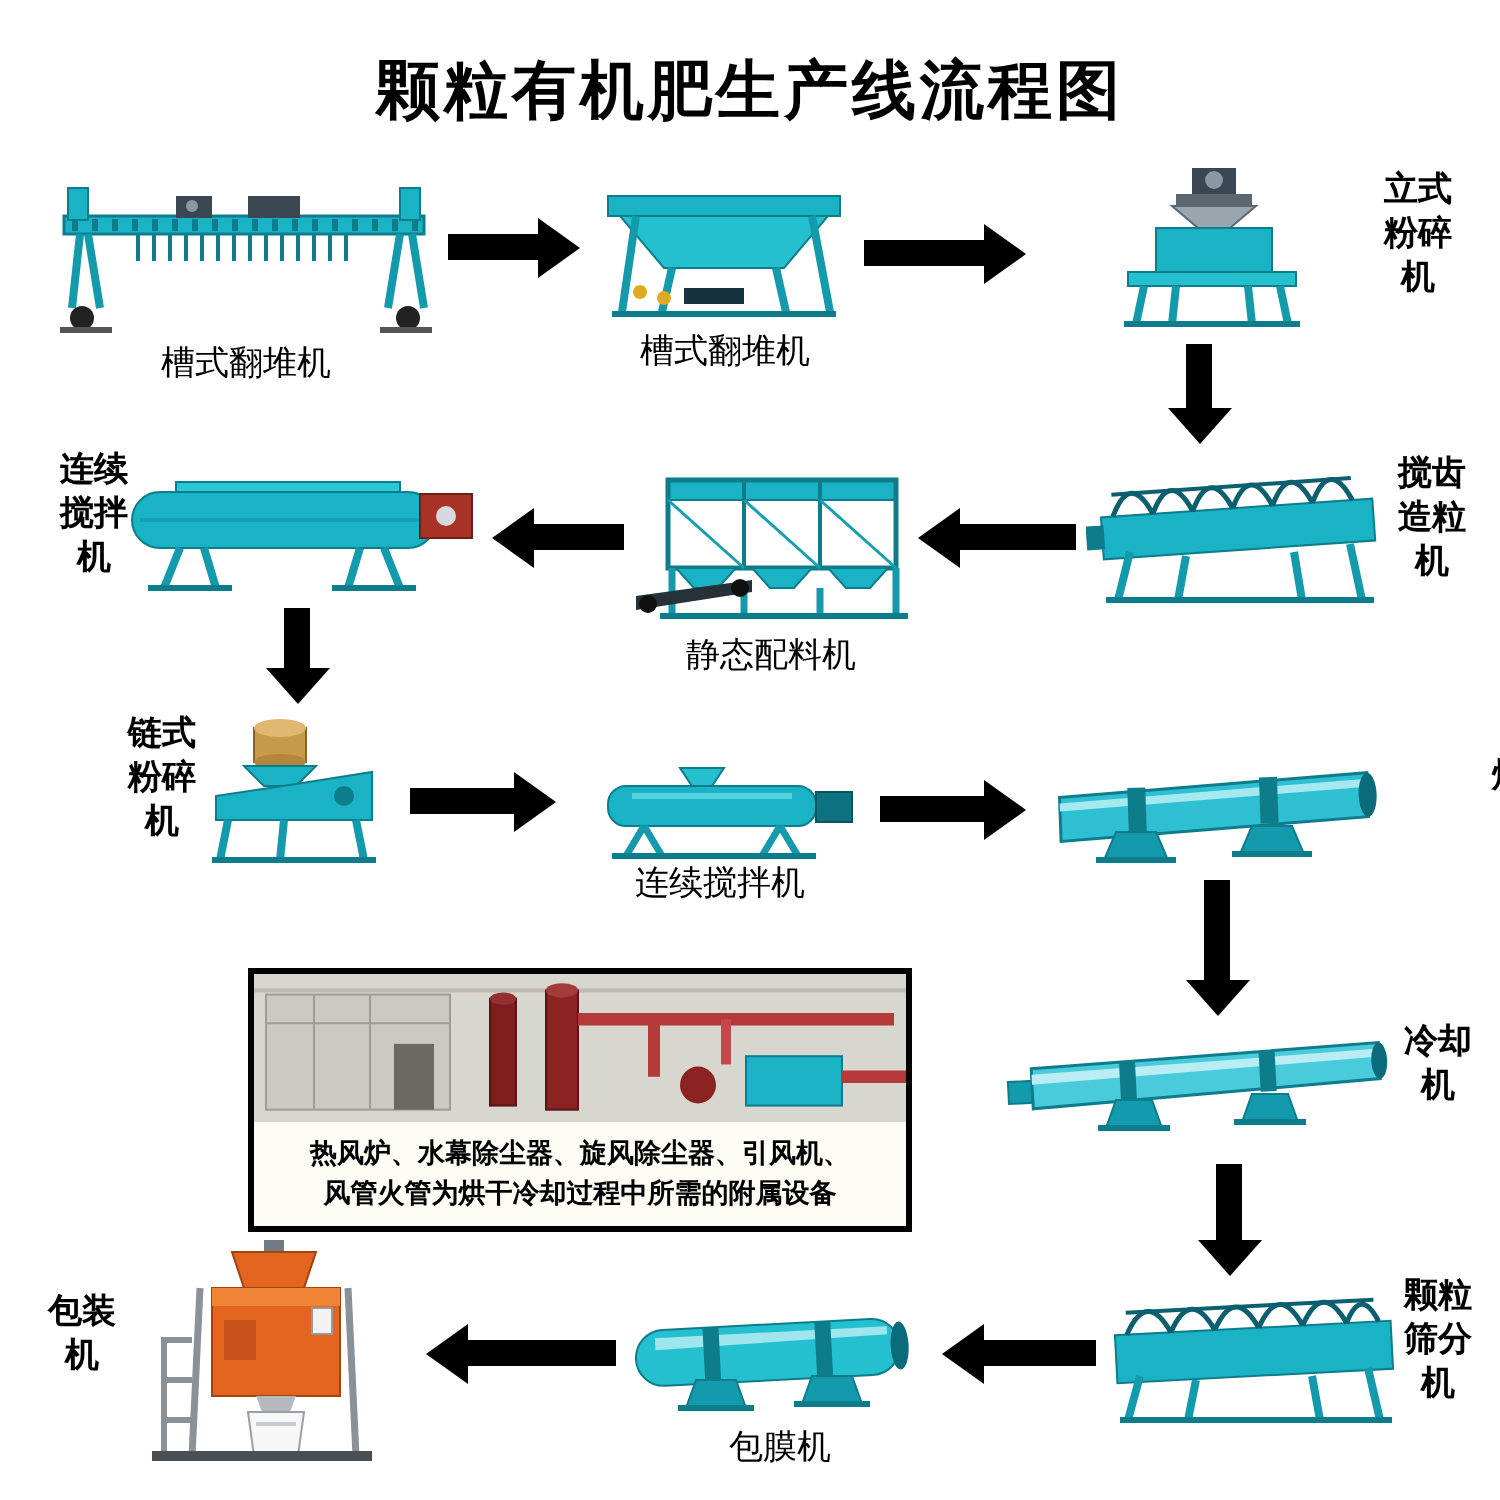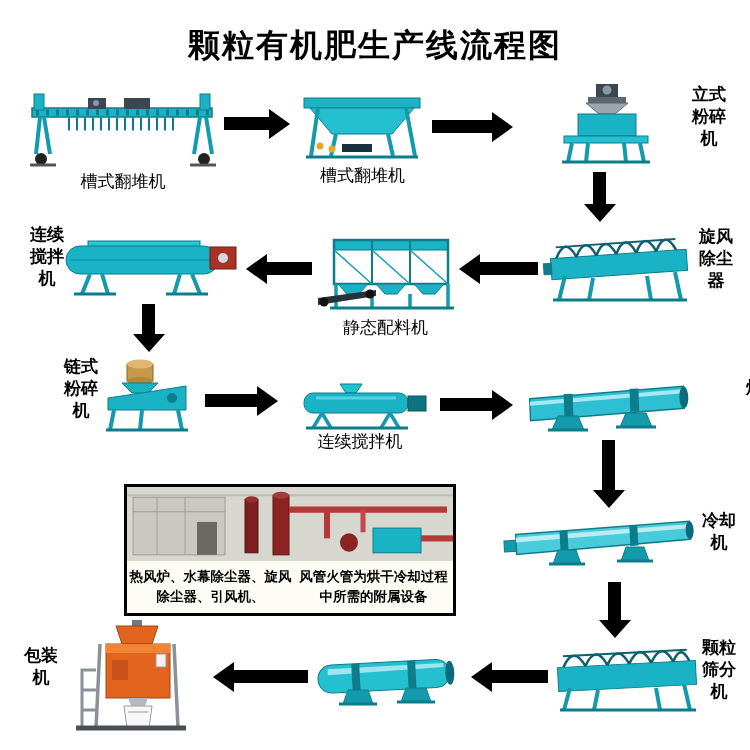--- a/index.html
+++ b/index.html
@@ -54,21 +54,21 @@
     border-right:16px solid transparent;
   }
   
   .note-box {
     position:absolute; left:124px; top:484px; width:332px; height:132px;
     border:3px solid #000; background:#fdfdf6;
     display:flex; flex-direction:column;
   }
   .note-photos { width:100%; height:74px; display:block; }
   .note-text {
-    flex:1; display:flex; flex-direction:row;
+    flex:1; display:flex; flex-direction:column;
     align-items:center; justify-content:center;
     font-size:13.5px; font-weight:700; line-height:1.45;
     text-align:center;
   }
 </style>
 </head>
 <body>
 
 <div class="stage">
 
@@ -131,21 +131,21 @@
       <g transform="rotate(-4 76 40)">
         <rect x="8" y="30" width="136" height="21" fill="#1ab3c6" stroke="#0d7d8c"></rect>
         <path d="M14 30 Q24 8 34 30 M34 30 Q44 8 54 30 M54 30 Q64 8 74 30 M74 30 Q84 8 94 30 M94 30 Q104 8 114 30 M114 30 Q124 8 134 30" fill="none" stroke="#0b5f6e" stroke-width="2.5"></path>
         <line x1="14" y1="19" x2="134" y2="19" stroke="#0b5f6e" stroke-width="2"></line>
         <rect x="0" y="34" width="9" height="12" fill="#0d7d8c"></rect>
       </g>
       <path d="M22 52 L16 76 M50 54 L46 76 M104 52 L108 76 M132 48 L138 76" stroke="#149aad" stroke-width="4" fill="none"></path>
       <line x1="10" y1="76" x2="144" y2="76" stroke="#0d7d8c" stroke-width="3"></line>
     </svg>
   </div>
-  <div class="label-v" style="left:697px;top:226px;">旋风除尘器</div>
+  <div class="label-v" style="left:697px;top:226px;">搅齿造粒机</div>
 
   <div class="h-arrow left" style="left:480px;top:262px;width:58px;"></div>
 
   <div class="abs machine" style="left:316px;top:236px;width:140px;height:78px;">
     <svg viewBox="0 0 140 78">
       <rect x="18" y="4" width="114" height="10" fill="#1ab3c6" stroke="#0d7d8c"></rect>
       <rect x="18" y="4" width="114" height="44" fill="none" stroke="#0d7d8c" stroke-width="2.5"></rect>
       <line x1="56" y1="4" x2="56" y2="48" stroke="#0d7d8c" stroke-width="2"></line>
       <line x1="94" y1="4" x2="94" y2="48" stroke="#0d7d8c" stroke-width="2"></line>
       <path d="M18 14 L56 48 M56 14 L94 48 M94 14 L132 48" stroke="#16a0b2" stroke-width="1.5" fill="none"></path>
@@ -297,20 +297,21 @@
         <rect x="42" y="12" width="8" height="28" fill="#0d7d8c"></rect>
         <rect x="98" y="12" width="8" height="28" fill="#0d7d8c"></rect>
         <ellipse cx="140" cy="26" rx="4.5" ry="12" fill="#0b6b7a"></ellipse>
       </g>
       <polygon points="38,40 58,40 63,54 33,54" fill="#149aad" stroke="#0d7d8c"></polygon>
       <polygon points="96,38 116,38 121,52 91,52" fill="#149aad" stroke="#0d7d8c"></polygon>
       <line x1="29" y1="54" x2="67" y2="54" stroke="#0d7d8c" stroke-width="3"></line>
       <line x1="87" y1="52" x2="125" y2="52" stroke="#0d7d8c" stroke-width="3"></line>
     </svg>
   </div>
+  <div class="label-h" style="left:330px;top:712px;width:120px;">包膜机</div>
 
   <div class="h-arrow left" style="left:234px;top:670px;width:74px;"></div>
 
   <div class="abs machine" style="left:52px;top:620px;width:145px;height:112px;">
     <svg viewBox="0 0 145 112">
       <rect x="80" y="0" width="10" height="7" fill="#6e7b85"></rect>
       <polygon points="64,6 106,6 100,24 70,24" fill="#e2641e" stroke="#a34410"></polygon>
       <rect x="54" y="24" width="64" height="54" fill="#e2641e" stroke="#a34410"></rect>
       <rect x="54" y="24" width="64" height="9" fill="#f08435"></rect>
       <rect x="104" y="34" width="10" height="13" fill="#f2f2f2" stroke="#999"></rect>

